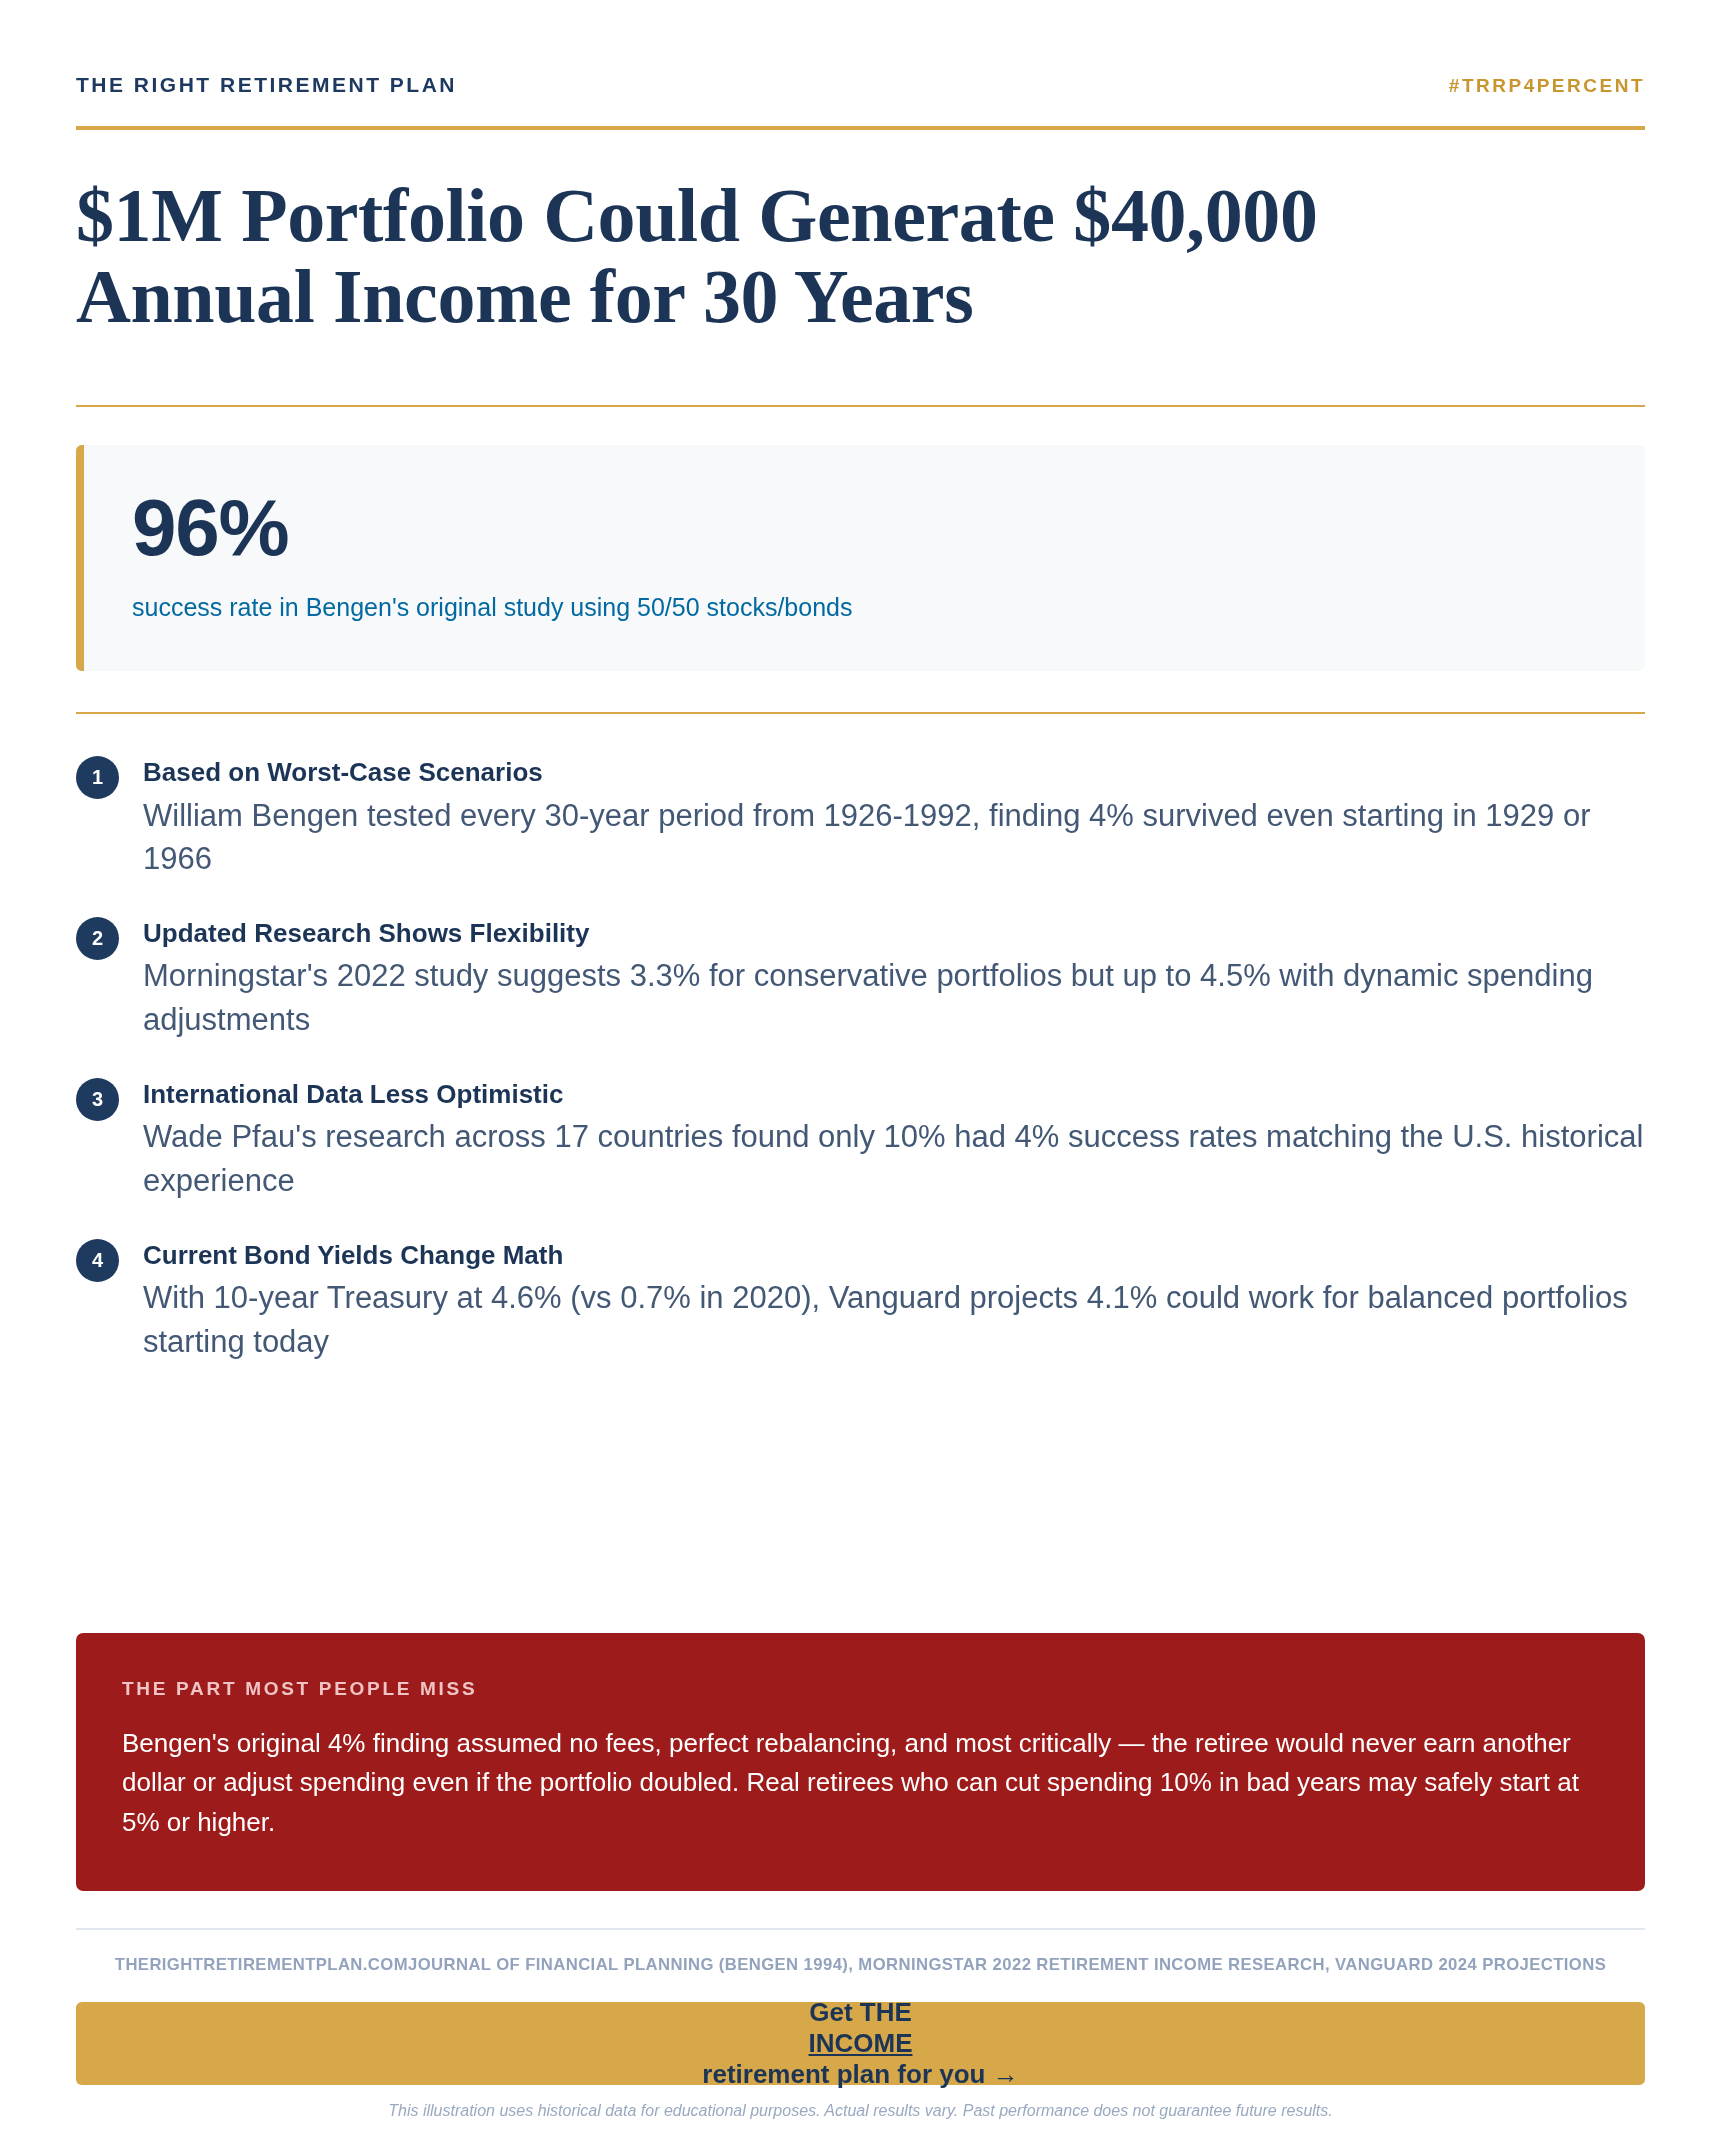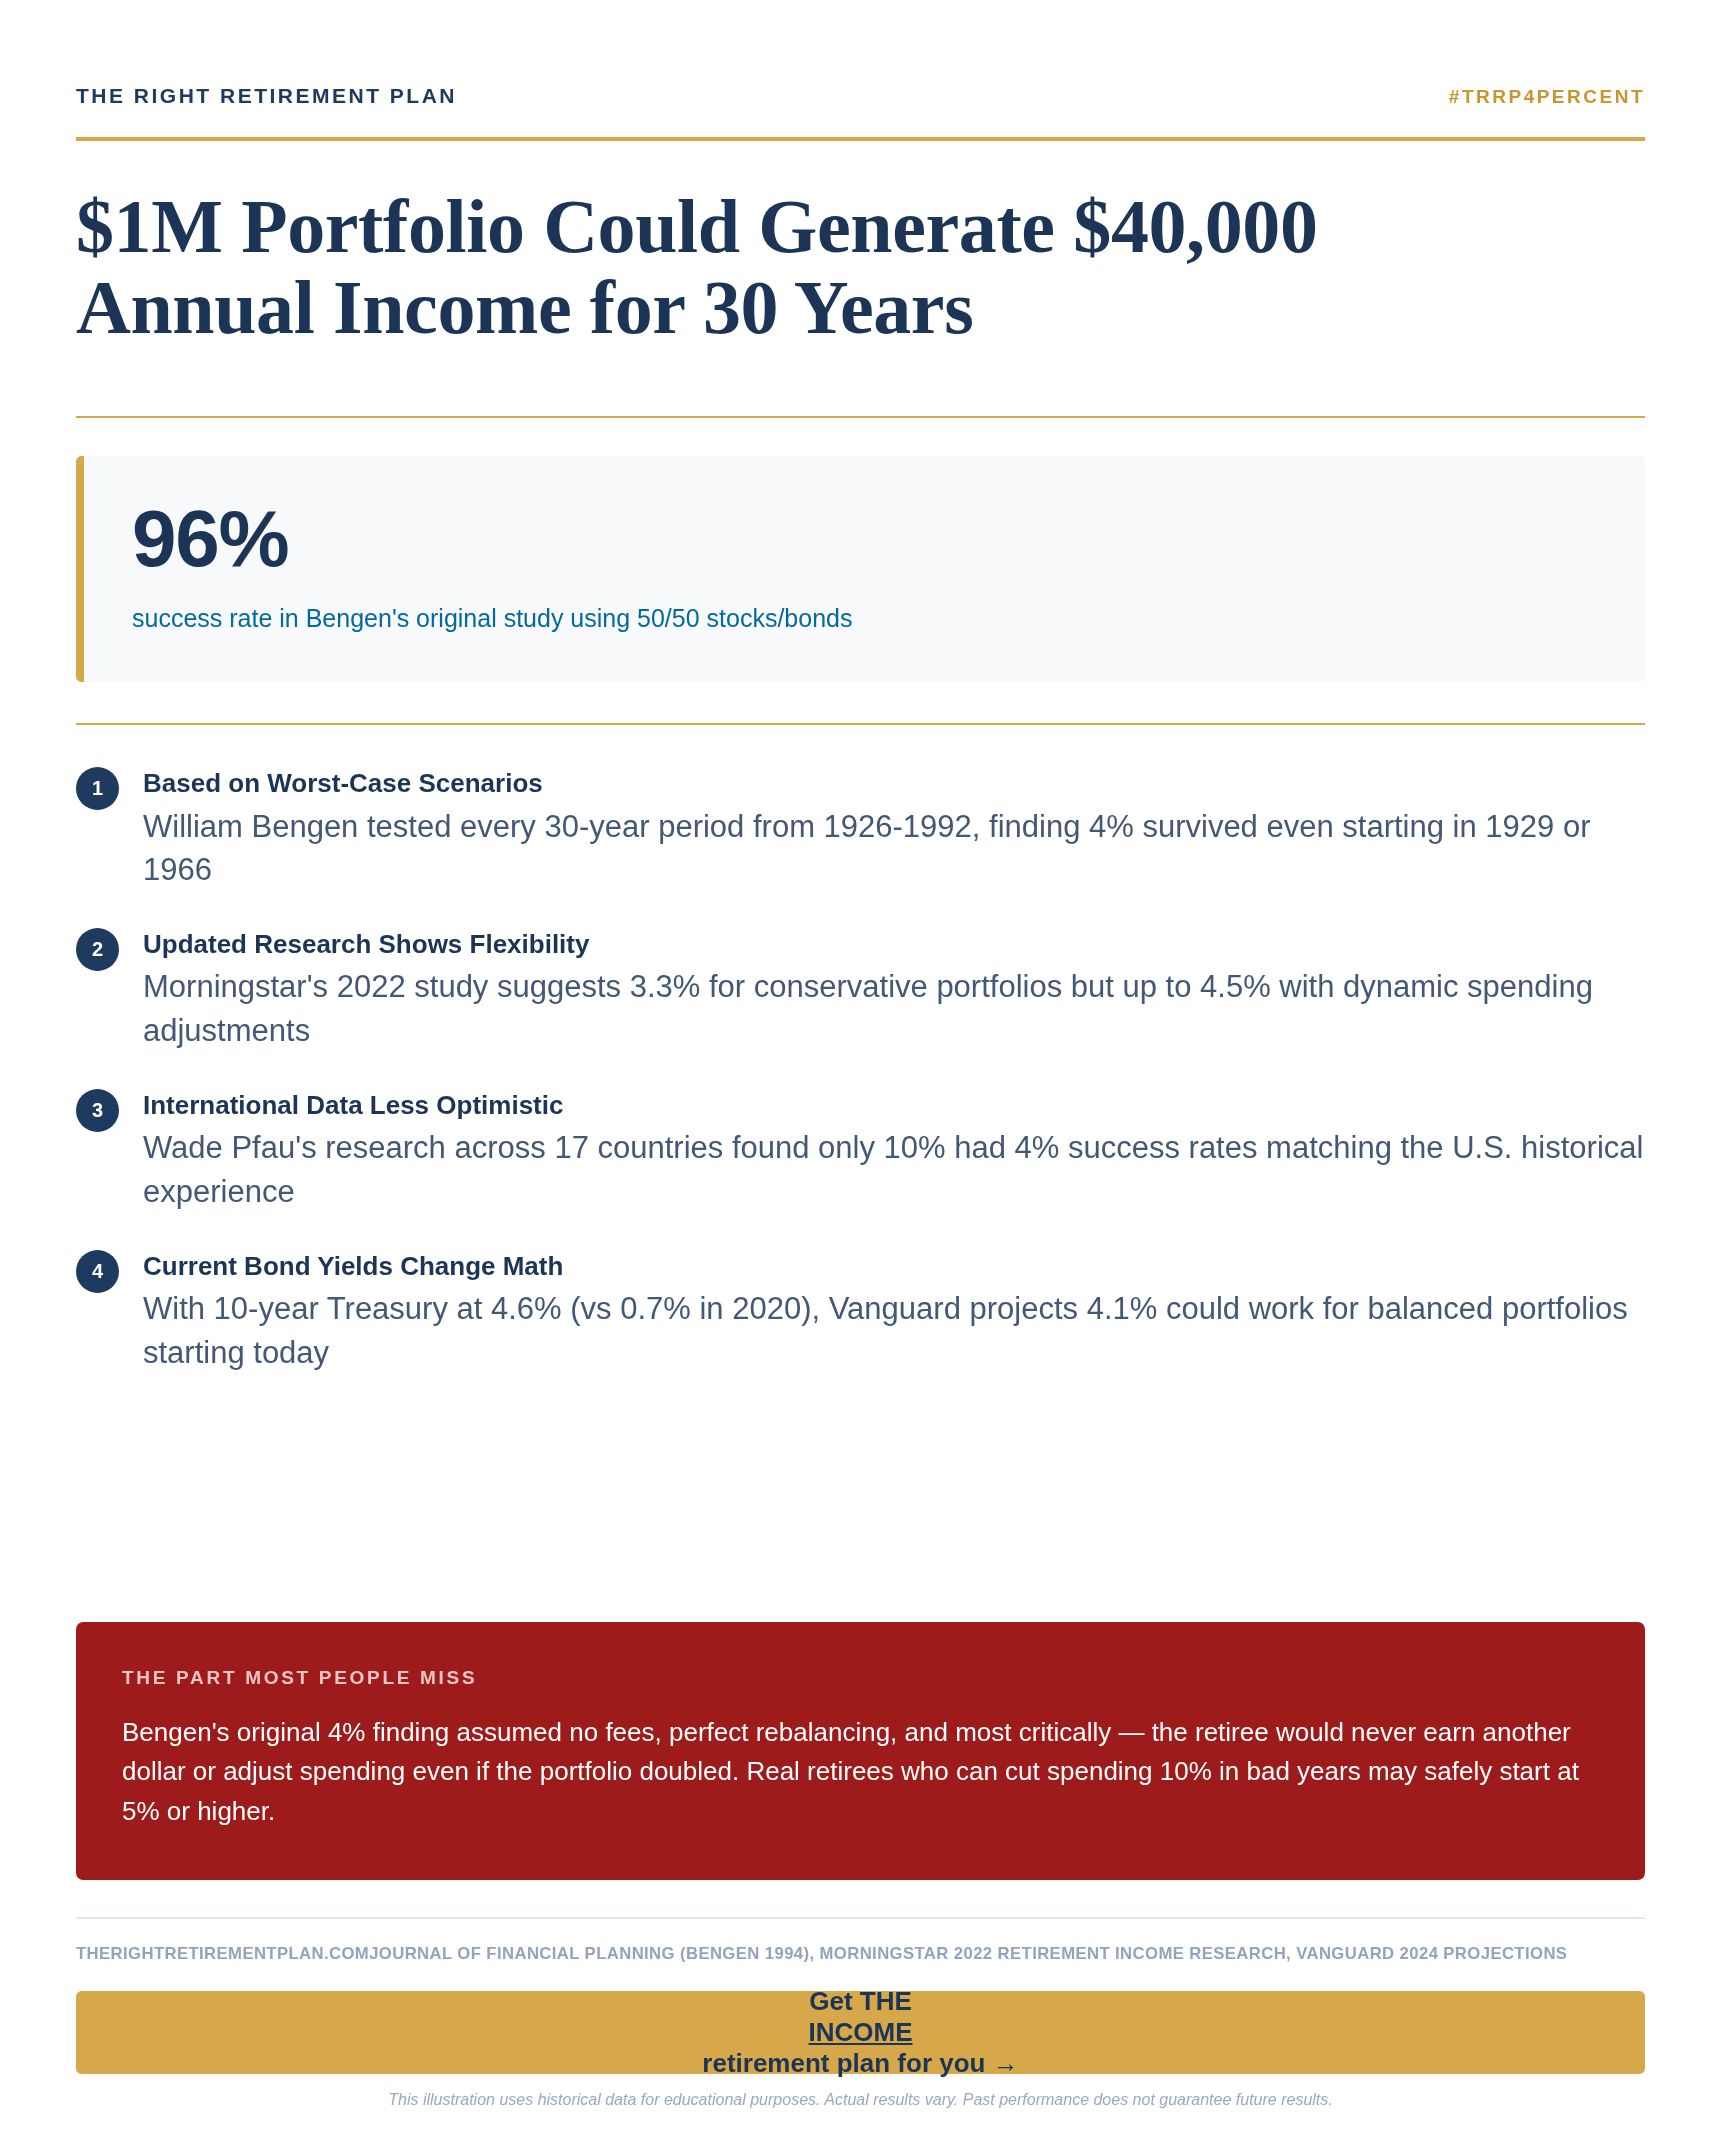--- a/index.html
+++ b/index.html
@@ -12,21 +12,21 @@
     height: 2151px;
     font-family: "Liberation Sans", sans-serif;
     color: #1e3a5f;
     -webkit-font-smoothing: antialiased;
   }
   .page {
     position: relative;
     width: 1721px;
     height: 2151px;
     box-sizing: border-box;
-    padding: 15px 76px;
+    padding: 4px 76px;
     display: flex;
     flex-direction: column;
   }
 
   
   .masthead {
     display: flex;
     align-items: baseline;
     justify-content: space-between;
     padding-top: 69px;
@@ -165,21 +165,21 @@
   .callout-text {
     margin-top: 24px;
     font-size: 26px;
     line-height: 1.52;
     color: #ffffff;
   }
 
   
   .sources {
     margin-top: 22px;
-    text-align: left;
+    text-align: center;
     font-size: 16.7px;
     font-weight: 700;
     letter-spacing: 0.4px;
     line-height: 1.5;
     color: #93a3bd;
     text-transform: uppercase;
   }
   .cta {
     margin-top: 24px;
     background: #d7a849;

